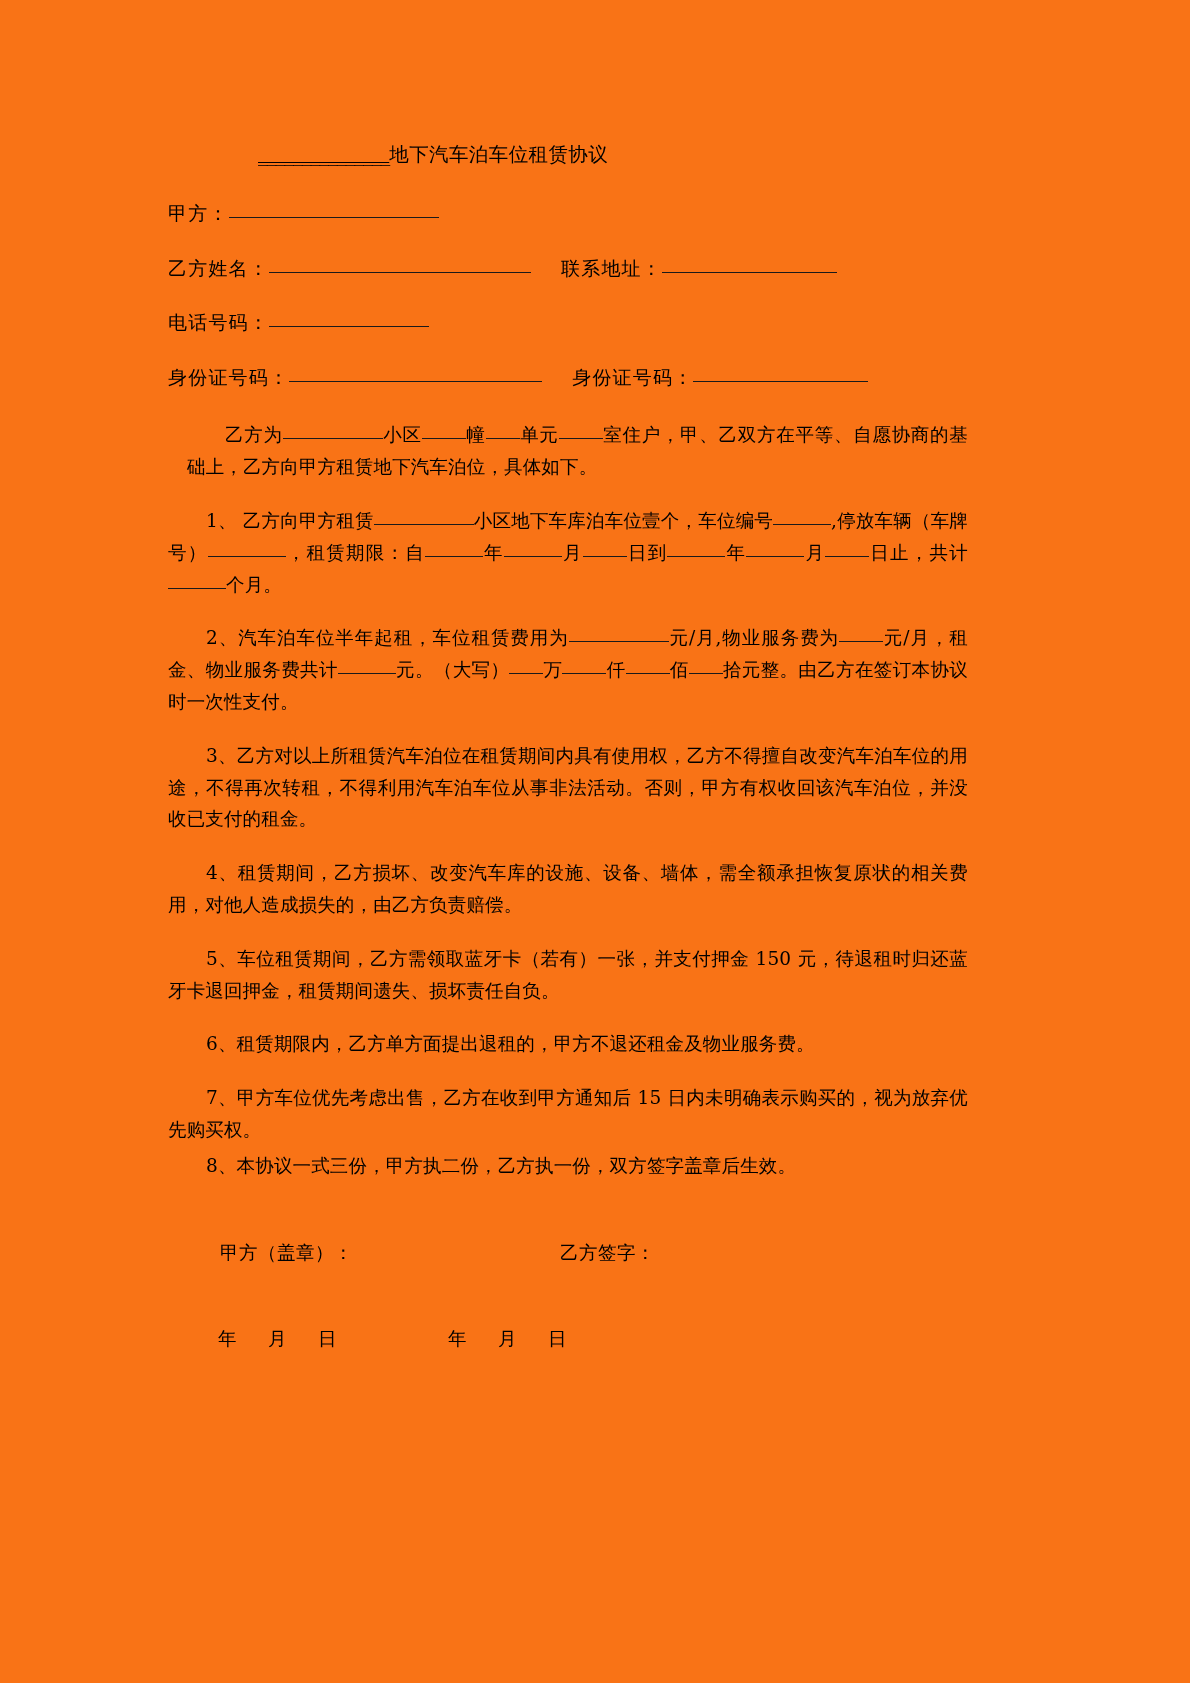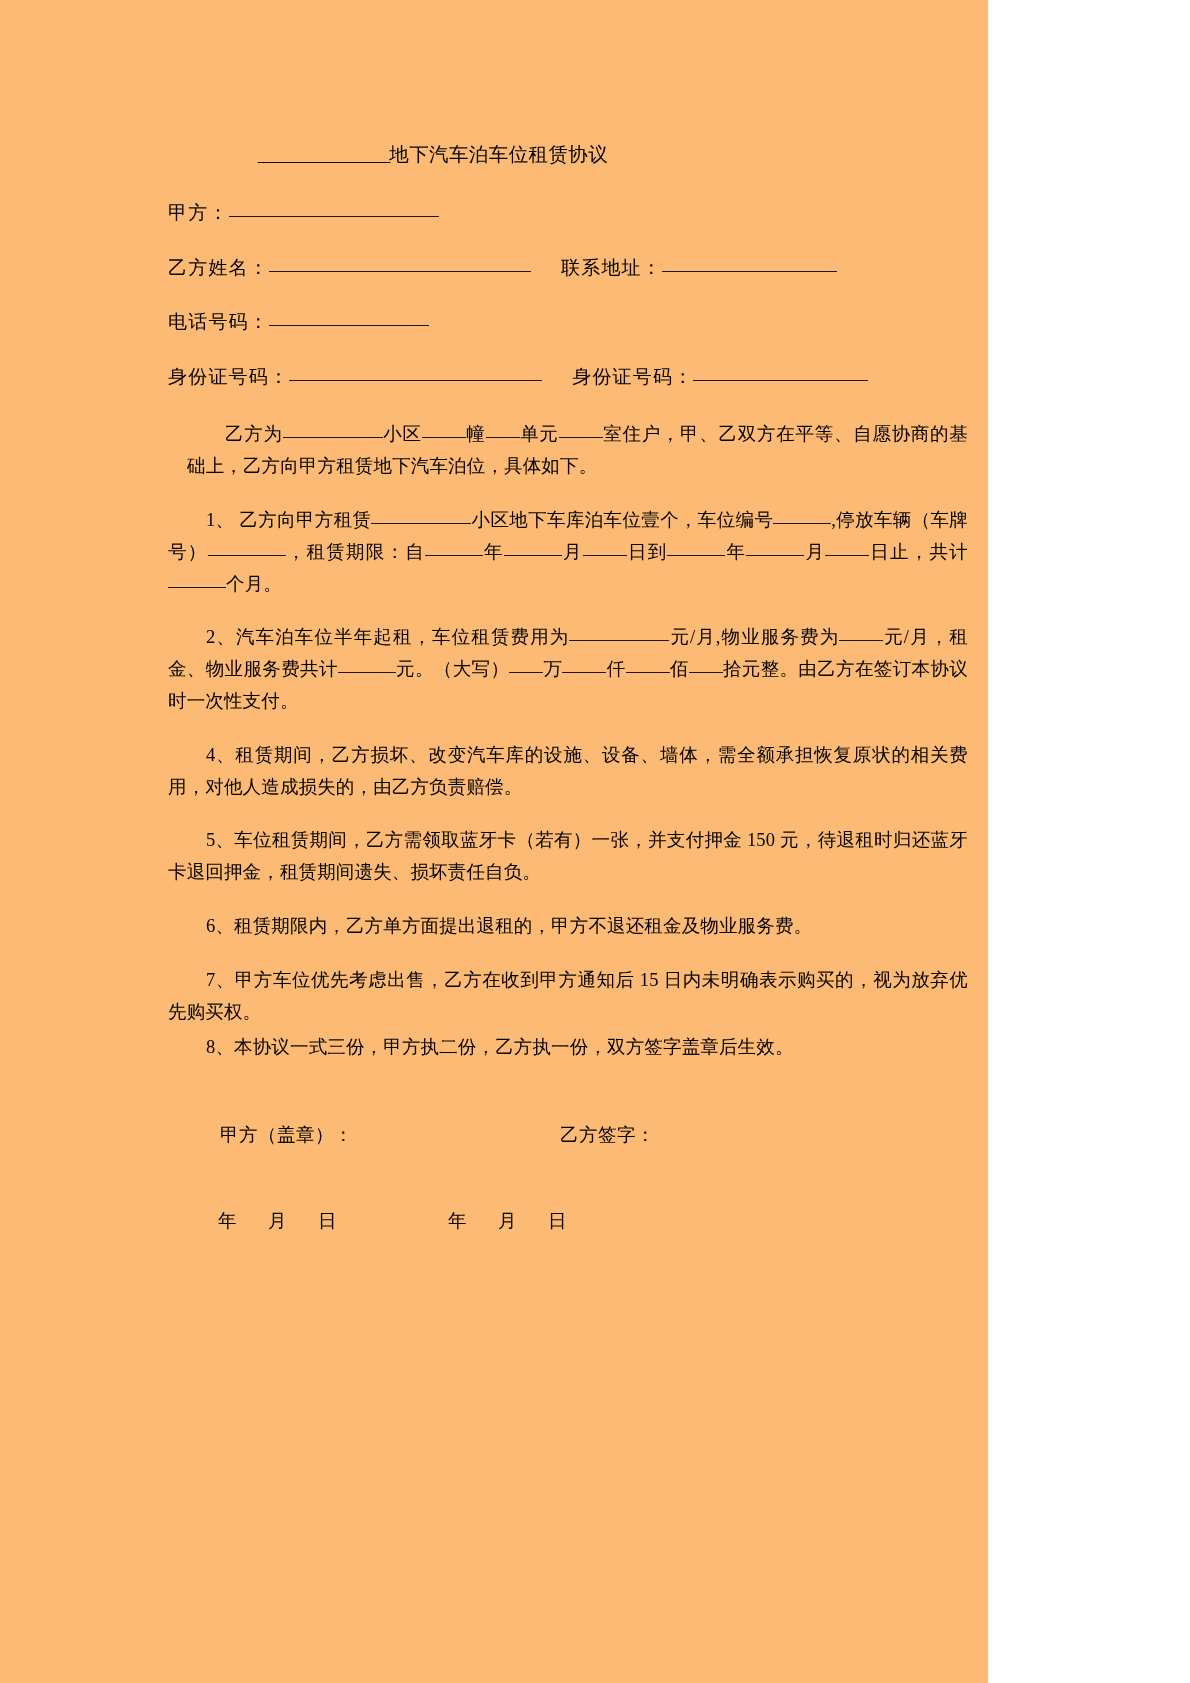--- a/index.html
+++ b/index.html
@@ -6,26 +6,25 @@
     margin: 0;
     padding: 0;
     background: #ffffff;
   }
   body {
     font-family: "DejaVu Serif", "Liberation Serif", serif;
     color: #000000;
   }
   .page {
     position: relative;
-    width: 988px;
+    width: 1190px;
     height: 1683px;
-    background: #fdba74;
+    background: #f97316;
     overflow: hidden;
     box-sizing: border-box;
-    font-family: Liberation Serif, serif;
   }
   .content {
     position: absolute;
     left: 168px;
     top: 140px;
     width: 800px;
   }
   
   .doc-title {
     font-size: 19.5px;
@@ -128,20 +127,23 @@
     </p>
 
     <p class="para">
       <span>1、</span>&nbsp;<span>乙方向甲方租赁</span><span class="ul ul-xl"></span><span>小区地下车库泊车位壹个，车位编号</span><span class="ul ul-m"></span><span>,停放车辆（车牌号）</span><span class="ul ul-l"></span><span>，租赁期限：自</span><span class="ul ul-m"></span><span>年</span><span class="ul ul-m"></span><span>月</span><span class="ul ul-s"></span><span>日到</span><span class="ul ul-m"></span><span>年</span><span class="ul ul-m"></span><span>月</span><span class="ul ul-s"></span><span>日止，共计</span><span class="ul ul-m"></span><span>个月。</span>
     </p>
 
     <p class="para">
       <span>2、</span><span>汽车泊车位半年起租，车位租赁费用为</span><span class="ul ul-xl"></span><span>元/月,物业服务费为</span><span class="ul ul-s"></span><span>元/月，租金、物业服务费共计</span><span class="ul ul-m"></span><span>元。（大写）</span><span class="ul ul-xs"></span><span>万</span><span class="ul ul-s"></span><span>仟</span><span class="ul ul-s"></span><span>佰</span><span class="ul ul-xs"></span><span>拾元整。由乙方在签订本协议时一次性支付。</span>
     </p>
 
+    <p class="para">
+      <span>3、</span><span>乙方对以上所租赁汽车泊位在租赁期间内具有使用权，乙方不得擅自改变汽车泊车位的用途，不得再次转租，不得利用汽车泊车位从事非法活动。否则，甲方有权收回该汽车泊位，并没收已支付的租金。</span>
+    </p>
 
     <p class="para">
       <span>4、</span><span>租赁期间，乙方损坏、改变汽车库的设施、设备、墙体，需全额承担恢复原状的相关费用，对他人造成损失的，由乙方负责赔偿。</span>
     </p>
 
     <p class="para">
       <span>5、</span><span>车位租赁期间，乙方需领取蓝牙卡（若有）一张，并支付押金 150 元，待退租时归还蓝牙卡退回押金，租赁期间遗失、损坏责任自负。</span>
     </p>
 
     <p class="para">

